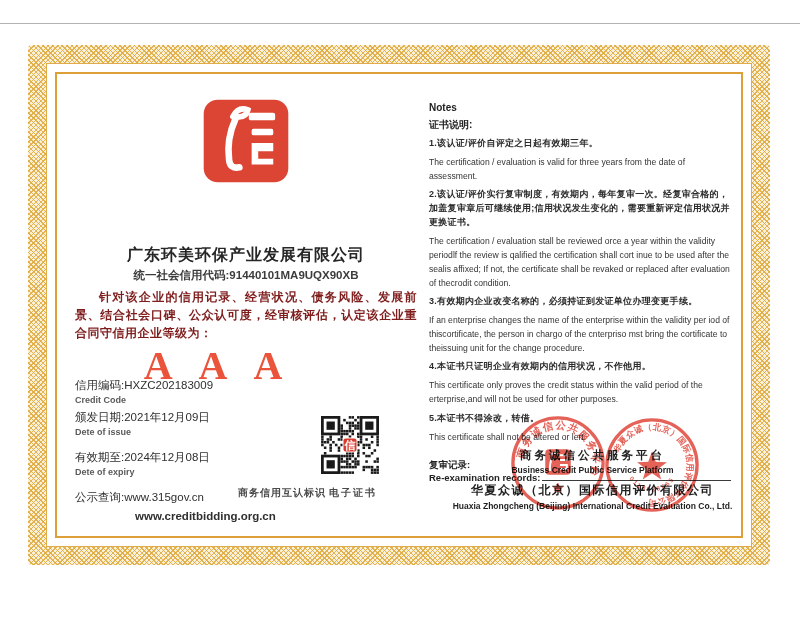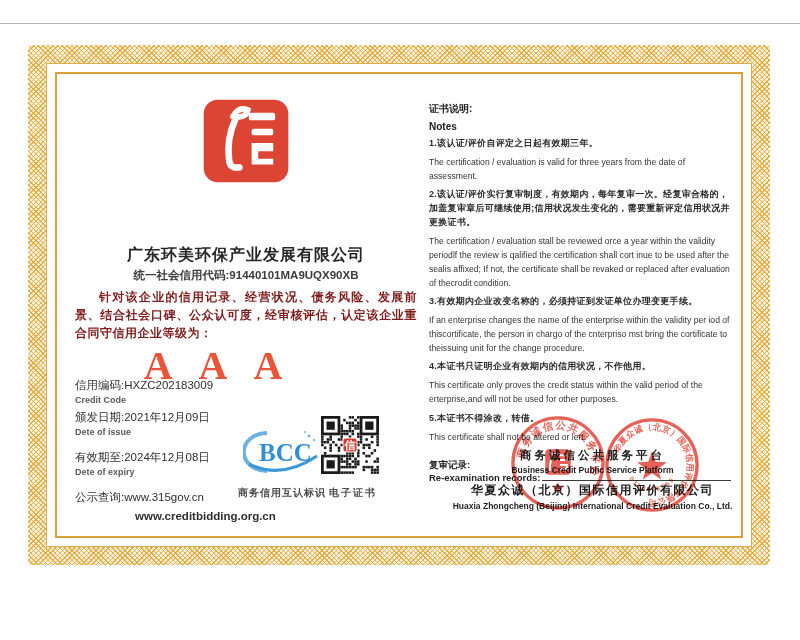--- a/index.html
+++ b/index.html
@@ -117,30 +117,20 @@
             </div>
             <div class="field f-expiry">
               <div class="lab">有效期至:2024年12月08日</div>
               <div class="sub">Dete of expiry</div>
             </div>
             <div class="field f-query">
               <div class="lab">公示查询:www.315gov.cn</div>
             </div>
             <div class="url2">www.creditbidding.org.cn</div>
 
-            <div class="bcc-wrap">
-              <svg width="78" height="50" viewBox="0 0 78 50">
-                <path d="M24,5 A22,18 0 1,0 24,43" fill="none" stroke="#6fb1e2" stroke-width="4"></path>
-                <path d="M6,36 Q38,52 74,28" fill="none" stroke="#3e97d6" stroke-width="3.2"></path>
-                <text x="16" y="33" font-family="Liberation Serif,serif" font-weight="bold" font-size="25" fill="#2f8fd2">BCC</text>
-                <circle cx="66" cy="8" r="1.4" fill="#6fb1e2"></circle>
-                <circle cx="71" cy="12" r="1.1" fill="#6fb1e2"></circle>
-                <circle cx="62" cy="4" r="1.0" fill="#6fb1e2"></circle>
-              </svg>
-            </div>
             <div class="bcc-label">商务信用互认标识</div>
 
             <div class="qr-wrap">
               <svg id="qr" width="58" height="58" viewBox="0 0 21 21">
                   <rect x="0" y="0" width="21" height="21" fill="#ffffff"></rect>
                   <rect x="10.04" y="0.04" width="0.92" height="0.92" fill="#1a1a1a"></rect>
                   <rect x="11.04" y="0.04" width="0.92" height="0.92" fill="#1a1a1a"></rect>
                   <rect x="13.04" y="0.04" width="0.92" height="0.92" fill="#1a1a1a"></rect>
                   <rect x="8.04" y="1.04" width="0.92" height="0.92" fill="#1a1a1a"></rect>
                   <rect x="12.04" y="1.04" width="0.92" height="0.92" fill="#1a1a1a"></rect>
@@ -292,22 +282,22 @@
                   <rect x="2" y="16" width="3" height="3" fill="#1a1a1a"></rect>
                 </svg>
               <div class="qr-center">
                 <span>信</span>
               </div>
             </div>
             <div class="qr-label">电子证书</div>
           </div>
 
           <div class="right-col">
+            <p class="n-head">Notes</p>
             <p class="n-head">证书说明:</p>
-            <p class="n-head">Notes</p>
 
             <p class="n-cn">1.该认证/评价自评定之日起有效期三年。</p>
             <p class="n-en">The certification / evaluation is valid for three years from the date of assessment.</p>
             <p class="n-cn">2.该认证/评价实行复审制度，有效期内，每年复审一次。经复审合格的，加盖复审章后可继续使用;信用状况发生变化的，需要重新评定信用状况并更换证书。</p>
             <p class="n-en">The certification / evaluation stall be reviewed orce a year within the validity periodlf the review is qalified the certification shall cort inue to be used after the sealis affixed; If not, the certificate shall be revaked or replaced after evaluation of thecrodit condition.</p>
             <p class="n-cn">3.有效期内企业改变名称的，必须持证到发证单位办理变更手续。</p>
             <p class="n-en">If an enterprise changes the name of the enterprise within the validity per iod of thiscortificate, the person in chargo of the cnterpriso mst bring the cortificate to theissuing unit for the change procedure.</p>
             <p class="n-cn">4.本证书只证明企业有效期内的信用状况，不作他用。</p>
             <p class="n-en">This certificate only proves the credit status within the valid period of the erterprise,and will not be used for other purposes.</p>
             <p class="n-cn">5.本证书不得涂改，转借。</p>

